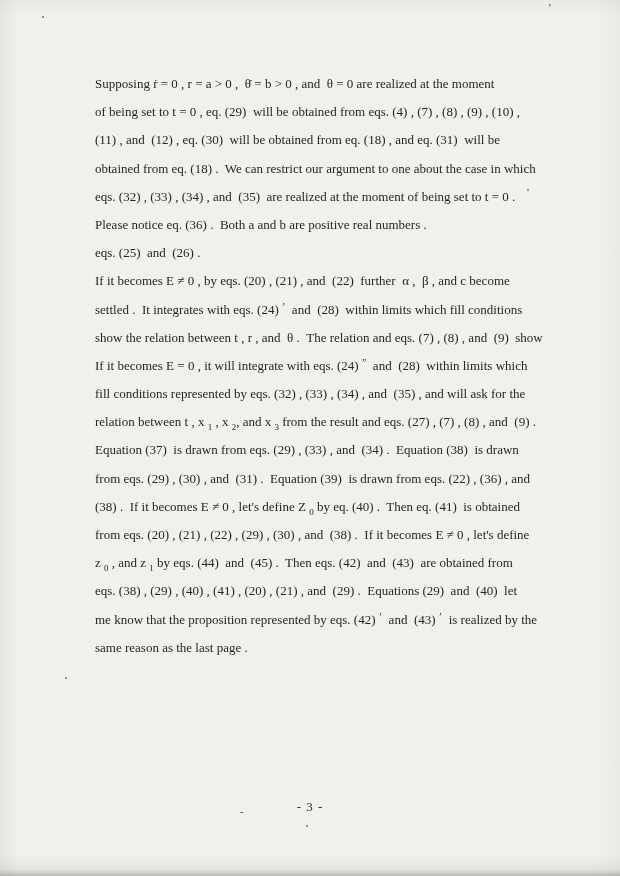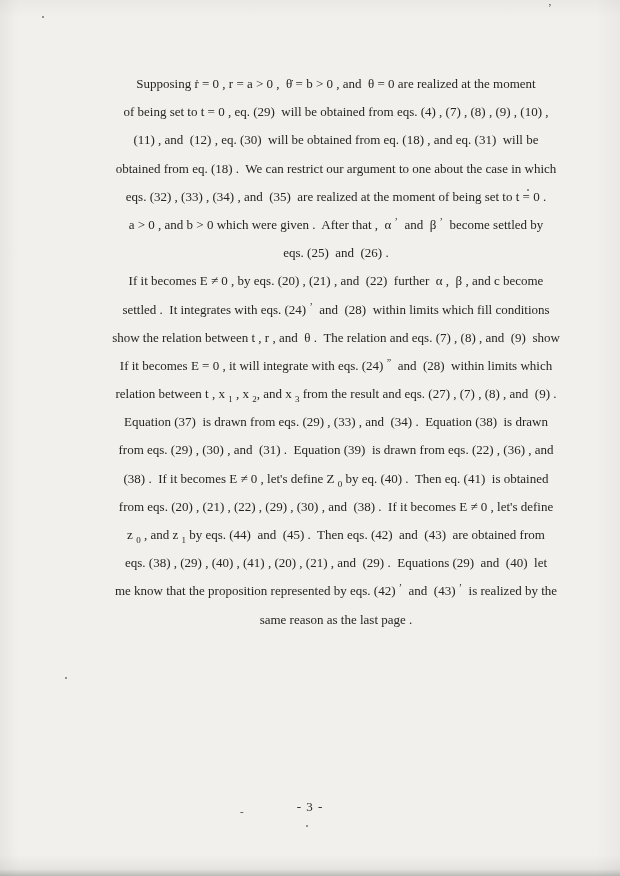--- a/index.html
+++ b/index.html
@@ -24,21 +24,20 @@
       #f1f0ec;
   }
   .text-block {
     position: absolute;
     left: 95px;
     top: 70px;
     width: 482px;
     color: #262624;
     font-size: 13px;
     line-height: 28.2px;
-    text-align: center;
   }
   .line {
     white-space: pre;
     height: 28.2px;
   }
   .line sub {
     font-size: 9px;
     line-height: 0;
     vertical-align: -4px;
   }
@@ -75,26 +74,27 @@
 <body>
 
 <div class="paper">
   <div class="text-block">
     <div>
         <div class="line">Supposing ṙ = 0 , r = a &gt; 0 ,  θ̇ = b &gt; 0 , and  θ = 0 are realized at the moment</div>
         <div class="line">of being set to t = 0 , eq. (29)  will be obtained from eqs. (4) , (7) , (8) , (9) , (10) ,</div>
         <div class="line">(11) , and  (12) , eq. (30)  will be obtained from eq. (18) , and eq. (31)  will be</div>
         <div class="line">obtained from eq. (18) .  We can restrict our argument to one about the case in which</div>
         <div class="line">eqs. (32) , (33) , (34) , and  (35)  are realized at the moment of being set to t = 0 .</div>
-        <div class="line">a &gt; 0 , and b &gt; 0 which were given .  After that ,  α <sup>’</sup>  and  β <sup>’</sup>  become settled by</div>
+        <div class="line">Please notice eq. (36) .  Both a and b are positive real numbers .</div>
         <div class="line">eqs. (25)  and  (26) .</div>
         <div class="line">If it becomes E ≠ 0 , by eqs. (20) , (21) , and  (22)  further  α ,  β , and c become</div>
         <div class="line">settled .  It integrates with eqs. (24) <sup>’</sup>  and  (28)  within limits which fill conditions</div>
         <div class="line">show the relation between t , r , and  θ .  The relation and eqs. (7) , (8) , and  (9)  show</div>
         <div class="line">If it becomes E = 0 , it will integrate with eqs. (24) <sup>”</sup>  and  (28)  within limits which</div>
+        <div class="line">fill conditions represented by eqs. (32) , (33) , (34) , and  (35) , and will ask for the</div>
         <div class="line">relation between t , x <sub>1</sub> , x <sub>2</sub>, and x <sub>3</sub> from the result and eqs. (27) , (7) , (8) , and  (9) .</div>
         <div class="line">Equation (37)  is drawn from eqs. (29) , (33) , and  (34) .  Equation (38)  is drawn</div>
         <div class="line">from eqs. (29) , (30) , and  (31) .  Equation (39)  is drawn from eqs. (22) , (36) , and</div>
         <div class="line">(38) .  If it becomes E ≠ 0 , let's define Z <sub>0</sub> by eq. (40) .  Then eq. (41)  is obtained</div>
         <div class="line">from eqs. (20) , (21) , (22) , (29) , (30) , and  (38) .  If it becomes E ≠ 0 , let's define</div>
         <div class="line">z <sub>0</sub> , and z <sub>1</sub> by eqs. (44)  and  (45) .  Then eqs. (42)  and  (43)  are obtained from</div>
         <div class="line">eqs. (38) , (29) , (40) , (41) , (20) , (21) , and  (29) .  Equations (29)  and  (40)  let</div>
         <div class="line">me know that the proposition represented by eqs. (42) <sup>’</sup>  and  (43) <sup>’</sup>  is realized by the</div>
         <div class="line">same reason as the last page .</div>
       </div>

